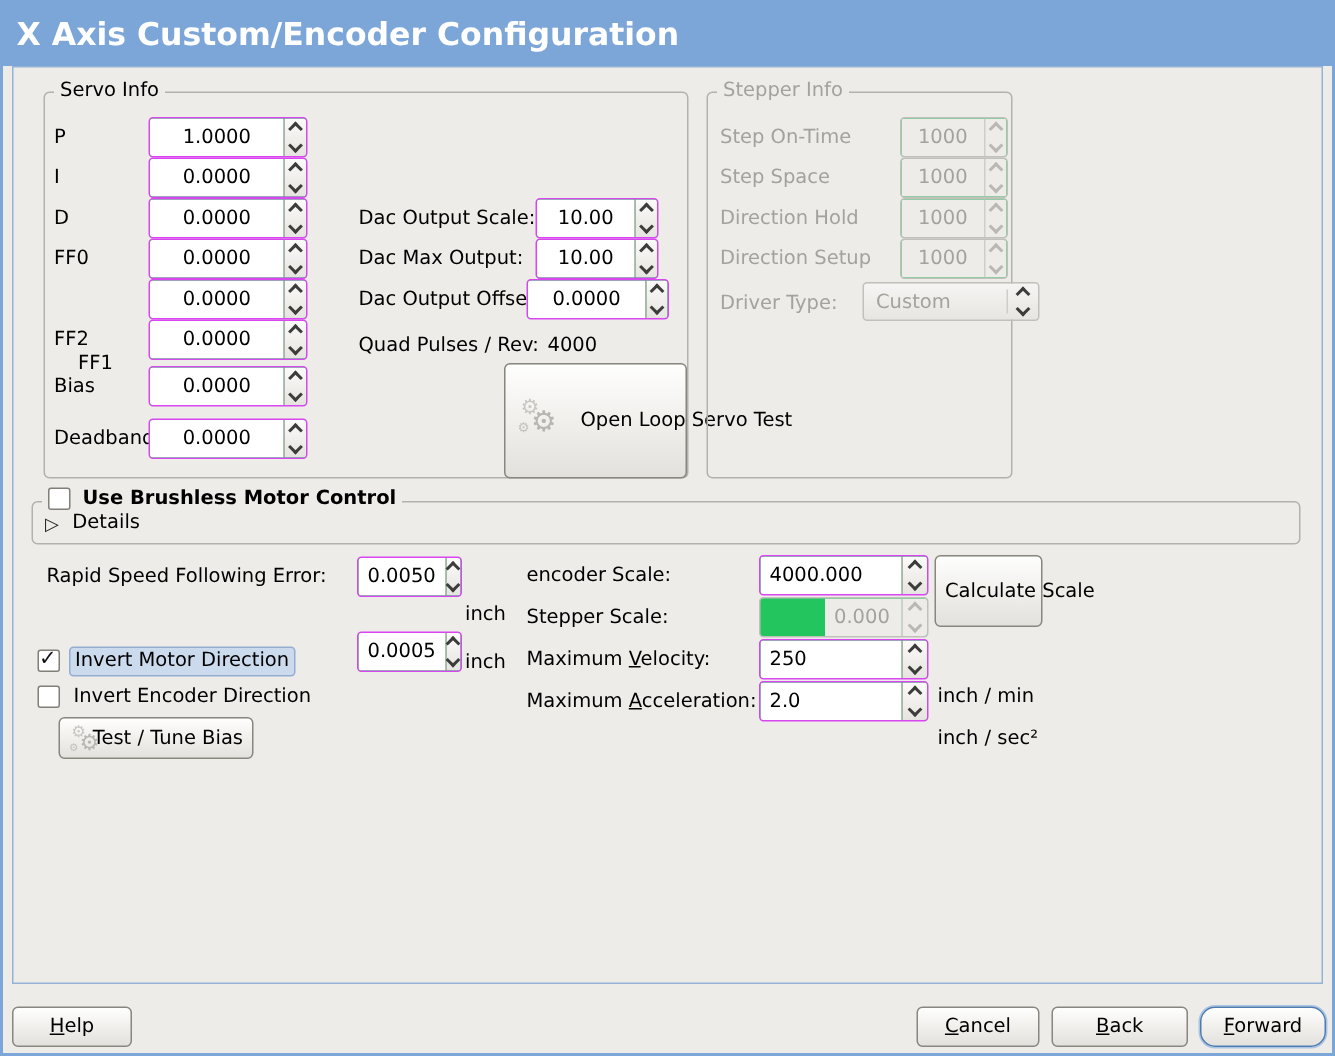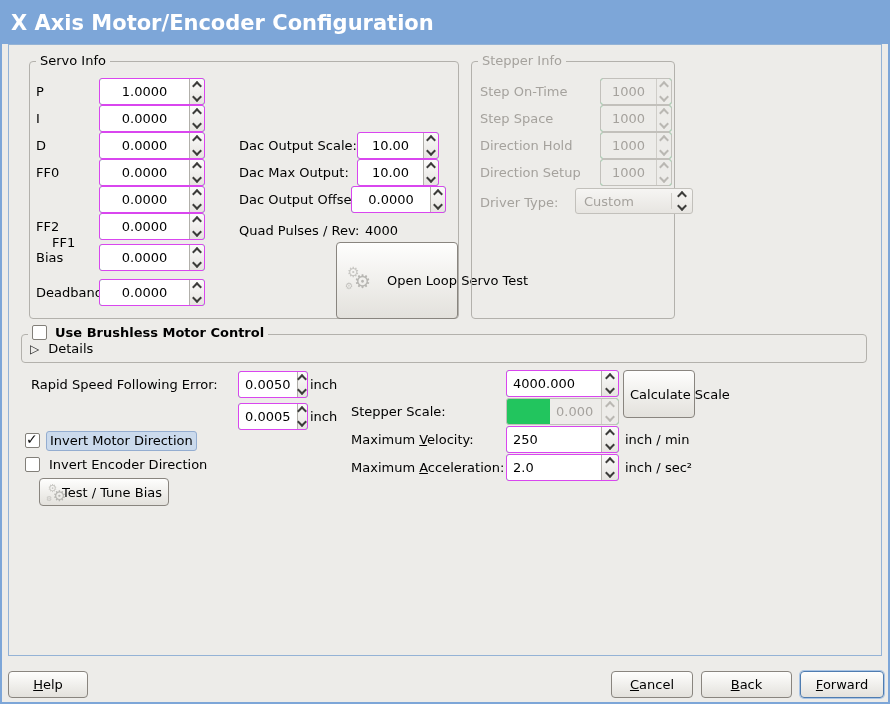--- a/index.html
+++ b/index.html
@@ -56,29 +56,29 @@
 
   .gears { position:relative; }
   .gears span { position:absolute; line-height:1; }
   .g1 { font-size:14px; left:2px; top:0; color:#c8c7c3; }
   .g2 { font-size:19px; left:9px; top:7px; color:#b7b6b2; }
   .g3 { font-size:9px;  left:0; top:17px; color:#c2c1bd; }
 
   .openloop-text { text-align:left; line-height:17px; }
   .wrapbtn { line-height:19px; text-align:left; }
 
-  .unit { position:absolute; height:27px; line-height:27px; white-space:nowrap; }
+  .unit { position:absolute; height:27px; line-height:27px; white-space:nowrap;margin-top:25px; }
   .static-val { position:absolute; height:27px; line-height:27px; white-space:nowrap; }
 </style>
 </head>
 <body>
 
 <div id="window">
 
-  <div class="titlebar">X Axis Motor/Encoder Configuration</div>
+  <div class="titlebar">X Axis Custom/Encoder Configuration</div>
 
   <div class="content">
 
     <div class="group" style="left:20px; top:16px; width:430px; height:258px;">
       <span class="group-label">Servo Info</span>
 
       <span class="rowlabel" style="left:6px; top:16px;">P</span>
       <span class="rowlabel" style="left:6px; top:43px;">I</span>
       <span class="rowlabel" style="left:6px; top:70px;">D</span>
       <span class="rowlabel" style="left:6px; top:97px;">FF0</span>
@@ -244,21 +244,21 @@
     <span class="rowlabel" style="left:22px; top:326px;">Rapid Speed Following Error:</span>
     <div class="spinbox" style="left:229px; top:326px; width:70px;">
       <div class="entry">0.0050</div>
       <div class="spin" style="width:14px;">
           <span class="sb up"></span>
           <span class="sb dn"></span>
         </div>
     </div>
     <span class="unit" style="left:301px; top:326px;">inch</span>
 
-    <div class="spinbox" style="left:229px; top:358px; width:70px;">
+    <div class="spinbox" style="left:229px; top:376px; width:70px;">
       <div class="entry">0.0005</div>
       <div class="spin" style="width:14px;">
           <span class="sb up"></span>
           <span class="sb dn"></span>
         </div>
     </div>
     <span class="unit" style="left:301px; top:358px;">inch</span>
 
     <span class="checkbox" style="left:16px; top:388px;">
       <span class="mark">✓</span>
@@ -270,20 +270,21 @@
 
     <div class="btn" style="left:30px; top:433px; width:130px; height:28px; justify-content:flex-start; padding:0 6px; gap:4px;">
       <span class="gears" style="width:24px; height:24px; transform:scale(0.78); transform-origin:left center;">
         <span class="g1">⚙</span>
           <span class="g2">⚙</span>
           <span class="g3">⚙</span>
       </span>
       <span>Test / Tune Bias</span>
     </div>
 
+    <span class="rowlabel" style="left:342px; top:325px;">encoder Scale:</span>
     <div class="spinbox" style="left:497px; top:325px; width:113px;">
       <div class="entry">4000.000</div>
       <div class="spin" style="width:17px;">
           <span class="sb up"></span>
           <span class="sb dn"></span>
         </div>
     </div>
     <div class="btn wrapbtn" style="left:614px; top:325px; width:72px; height:48px; justify-content:flex-start; padding:0 6px;">
       <span>Calculate Scale</span>
     </div>
@@ -321,17 +322,17 @@
 
   <div class="btn" style="left:6px; top:669px; width:80px; height:27px;">
     <span><span class="u">H</span><span>elp</span></span>
   </div>
   <div class="btn" style="left:609px; top:669px; width:82px; height:27px;">
     <span><span class="u">C</span><span>ancel</span></span>
   </div>
   <div class="btn" style="left:699px; top:669px; width:91px; height:27px;">
     <span><span class="u">B</span><span>ack</span></span>
   </div>
-  <div class="btn focus" style="left:798px; top:669px; width:84px; height:27px;">
+  <div class="btn focus" style="left:798px; top:669px; width:84px; height:27px;border-radius:10px;">
     <span><span class="u">F</span><span>orward</span></span>
   </div>
 
 </div>
 
 </body></html>

